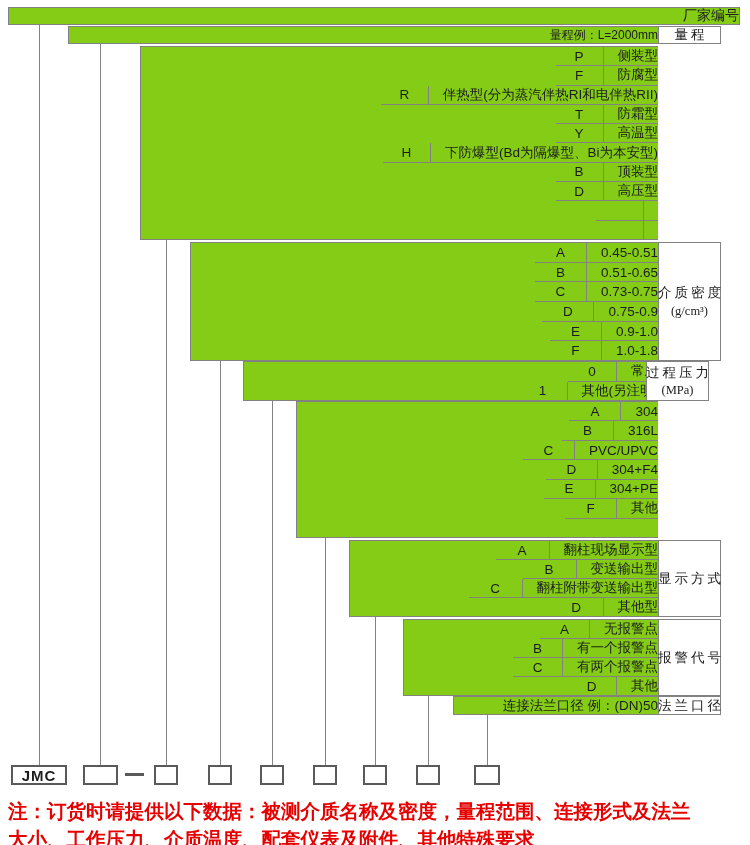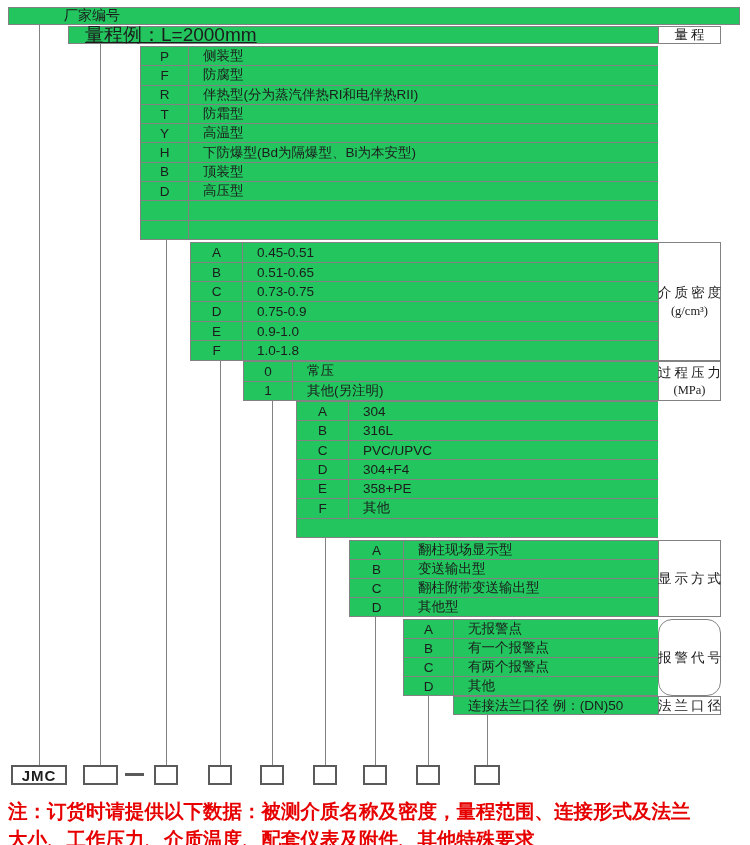--- a/index.html
+++ b/index.html
@@ -9,32 +9,32 @@
     --note:#e60000;
   }
   html,body{margin:0;padding:0;background:#fff;}
   .canvas{
     position:relative;width:750px;height:845px;background:#fff;overflow:hidden;
     font-family:"Liberation Sans",sans-serif;color:var(--text);
   }
   .group{position:absolute;box-sizing:border-box;}
   .tbl{
     position:absolute;left:0;top:0;height:100%;display:flex;flex-direction:column;
-    border:1px solid var(--line);border-right:none;box-sizing:border-box;background:#22c55e;
+    border:1px solid var(--line);border-right:none;box-sizing:border-box;background:#84cc16;align-items:flex-end;
   }
   .tbl.full{border-right:1px solid var(--line);}
   .row{flex:1;display:flex;align-items:center;border-bottom:1px solid var(--line);min-height:0;}
   .row:last-child{border-bottom:none;}
   .code{
     height:100%;display:flex;align-items:center;justify-content:center;
     border-right:1px solid var(--line);box-sizing:border-box;font-size:13.5px;flex:none;
   }
   .code.nodiv{border-right:none;}
   .desc{flex:1;padding-left:14px;font-size:13.5px;white-space:nowrap;overflow:visible;}
-  .desc.range-text{padding-left:16px;font-size:19px;text-decoration:underline;}
+  .desc.range-text{padding-left:16px;font-size:12px;}
   .desc.factory-text{padding-left:55px;font-size:14px;}
   .side{
     position:absolute;top:0;height:100%;width:63px;box-sizing:border-box;
     border:1px solid var(--line);background:#fff;
     display:flex;flex-direction:column;justify-content:center;align-items:center;
     font-family:"Liberation Serif",serif;
   }
   .side-main{font-size:13.5px;letter-spacing:3px;text-indent:3px;line-height:1.45;white-space:nowrap;}
   .side-sub{font-size:12.5px;letter-spacing:0;line-height:1.35;white-space:nowrap;}
   .vline{position:absolute;width:1px;background:var(--line);}
@@ -151,21 +151,21 @@
       <div class="tbl" style="width: 415px;">
         <div class="row">
           <div class="code" style="width: 49px;">0</div>
           <div class="desc">常压</div>
         </div>
         <div class="row">
           <div class="code" style="width: 49px;">1</div>
           <div class="desc">其他(另注明)</div>
         </div>
       </div>
-      <div class="side" style="left: 415px;">
+      <div class="side" style="left: 403px;">
         <div class="side-main">过程压力</div>
         <div class="side-sub">(MPa)</div>
       </div>
     </div>
     <div class="group" style="left: 296px; top: 401px; width: 444px; height: 137px;">
       <div class="tbl" style="width: 362px;">
         <div class="row">
           <div class="code" style="width: 52px;">A</div>
           <div class="desc">304</div>
         </div>
@@ -176,21 +176,21 @@
         <div class="row">
           <div class="code" style="width: 52px;">C</div>
           <div class="desc">PVC/UPVC</div>
         </div>
         <div class="row">
           <div class="code" style="width: 52px;">D</div>
           <div class="desc">304+F4</div>
         </div>
         <div class="row">
           <div class="code" style="width: 52px;">E</div>
-          <div class="desc">358+PE</div>
+          <div class="desc">304+PE</div>
         </div>
         <div class="row">
           <div class="code" style="width: 52px;">F</div>
           <div class="desc">其他</div>
         </div>
         <div class="row">
           <div class="code nodiv" style="width: 52px;"></div>
           <div class="desc"></div>
         </div>
       </div>
@@ -230,21 +230,21 @@
         </div>
         <div class="row">
           <div class="code" style="width: 50px;">C</div>
           <div class="desc">有两个报警点</div>
         </div>
         <div class="row">
           <div class="code" style="width: 50px;">D</div>
           <div class="desc">其他</div>
         </div>
       </div>
-      <div class="side" style="left: 255px; border-radius: 14px;">
+      <div class="side" style="left: 255px;">
         <div class="side-main">报警代号</div>
       </div>
     </div>
     <div class="group" style="left:453px;top:696px;width:287px;height:19px">
     <div class="tbl" style="width:205px">
       <div class="row">
         <div class="desc">连接法兰口径 例：(DN)50</div>
       </div>
     </div>
     <div class="side" style="left:205px">

